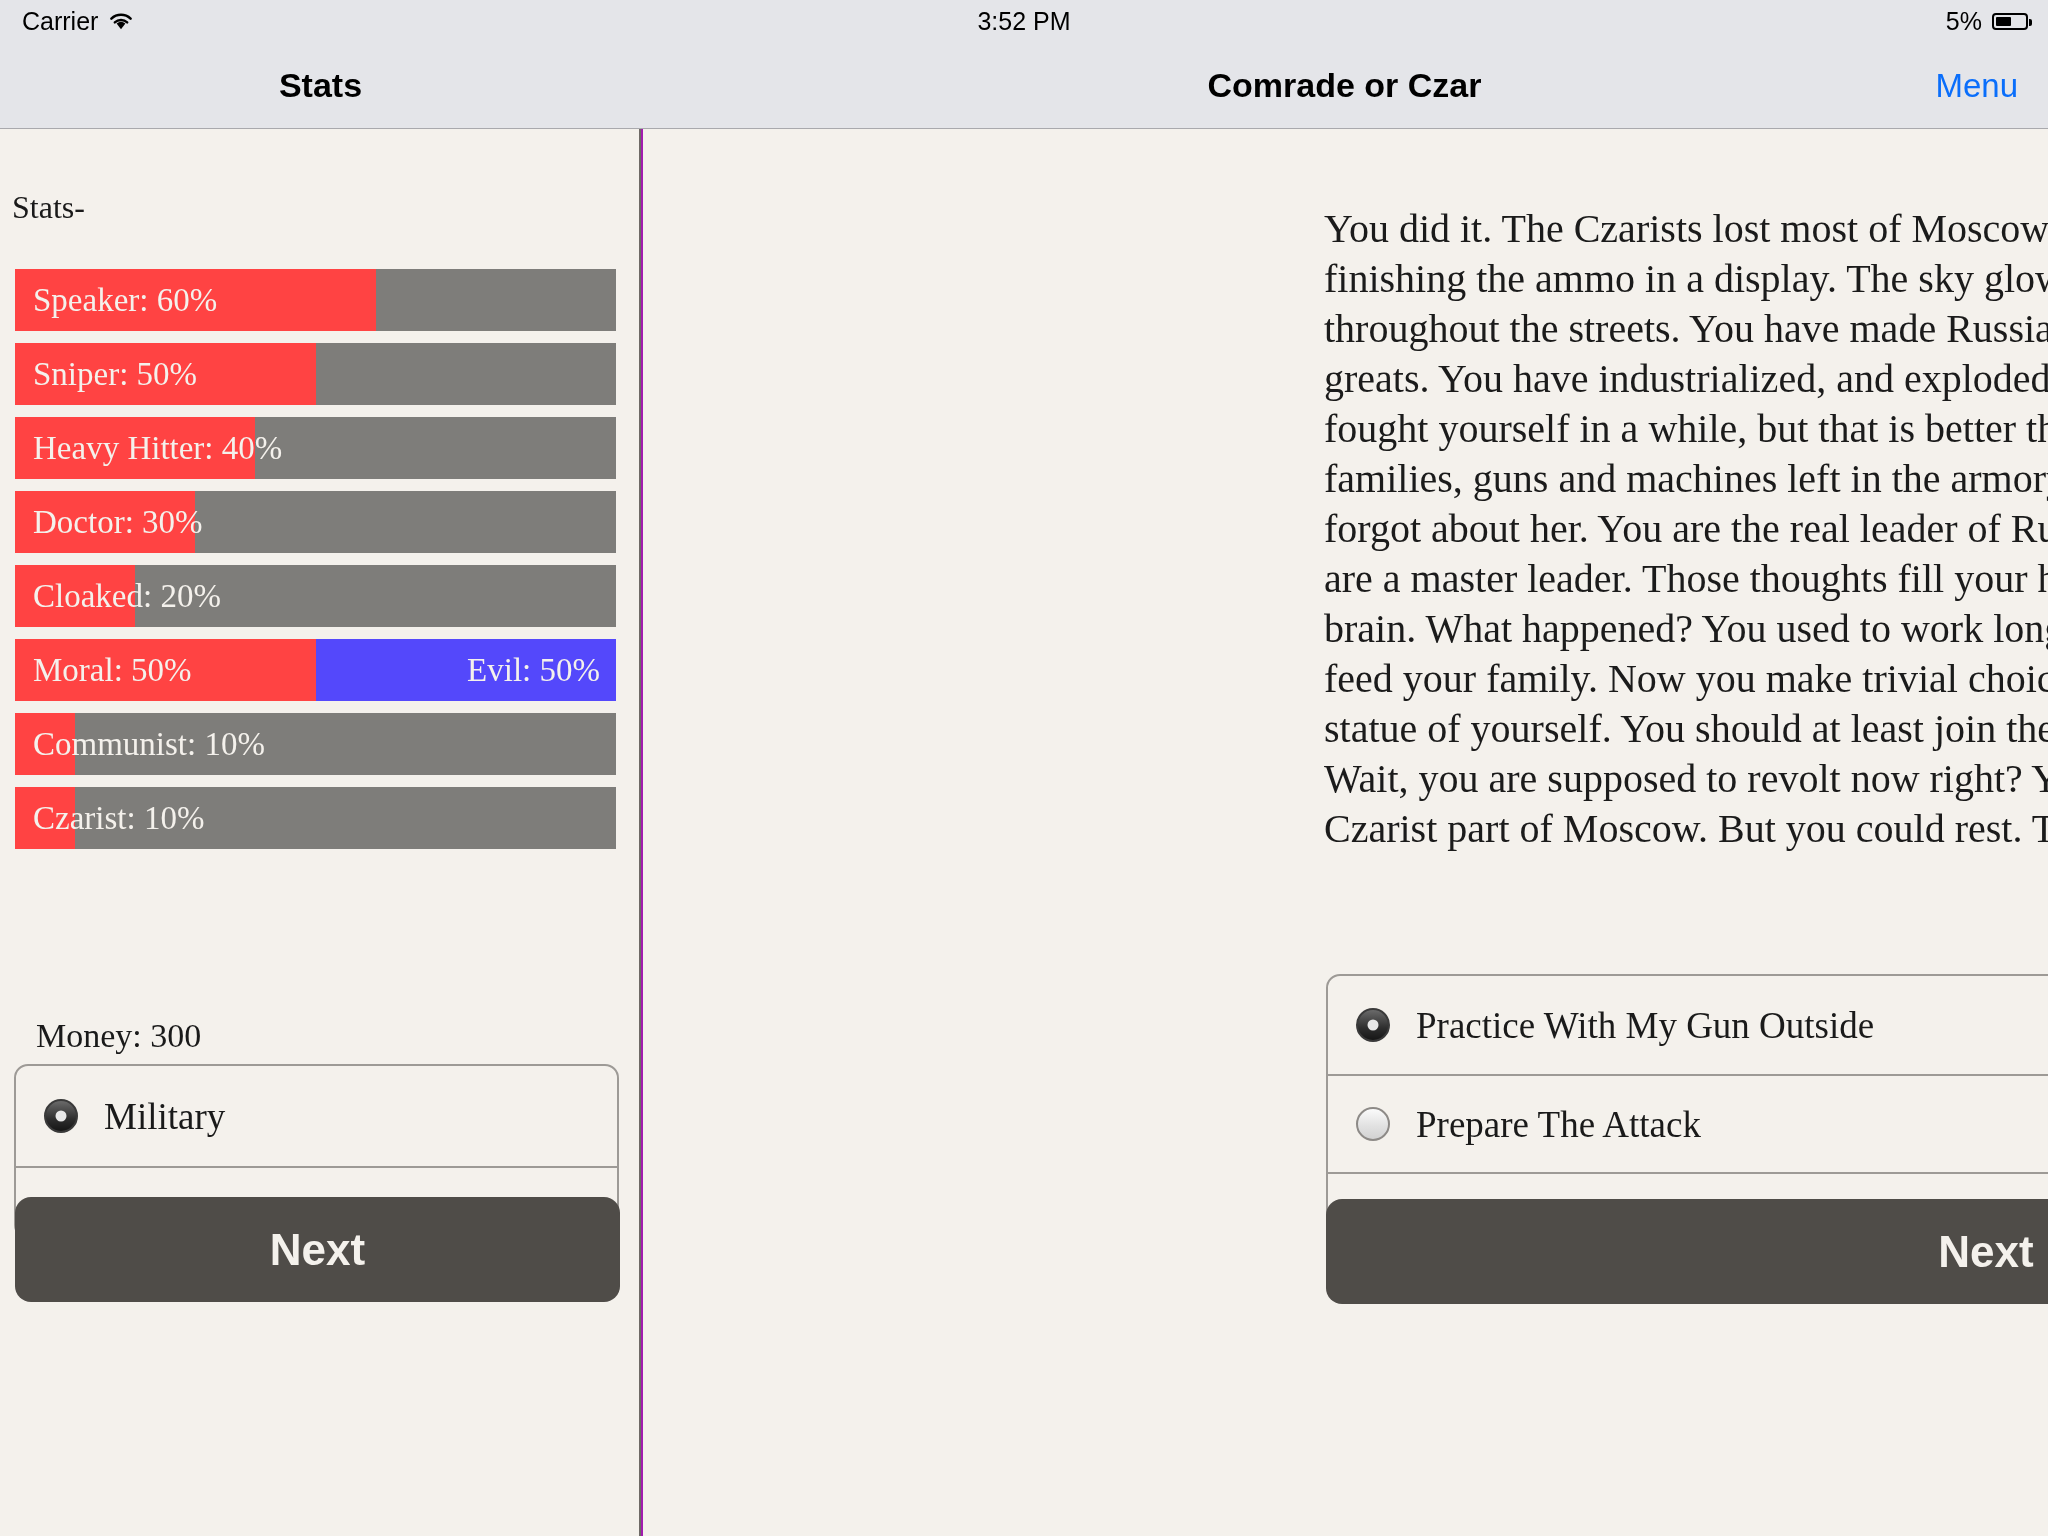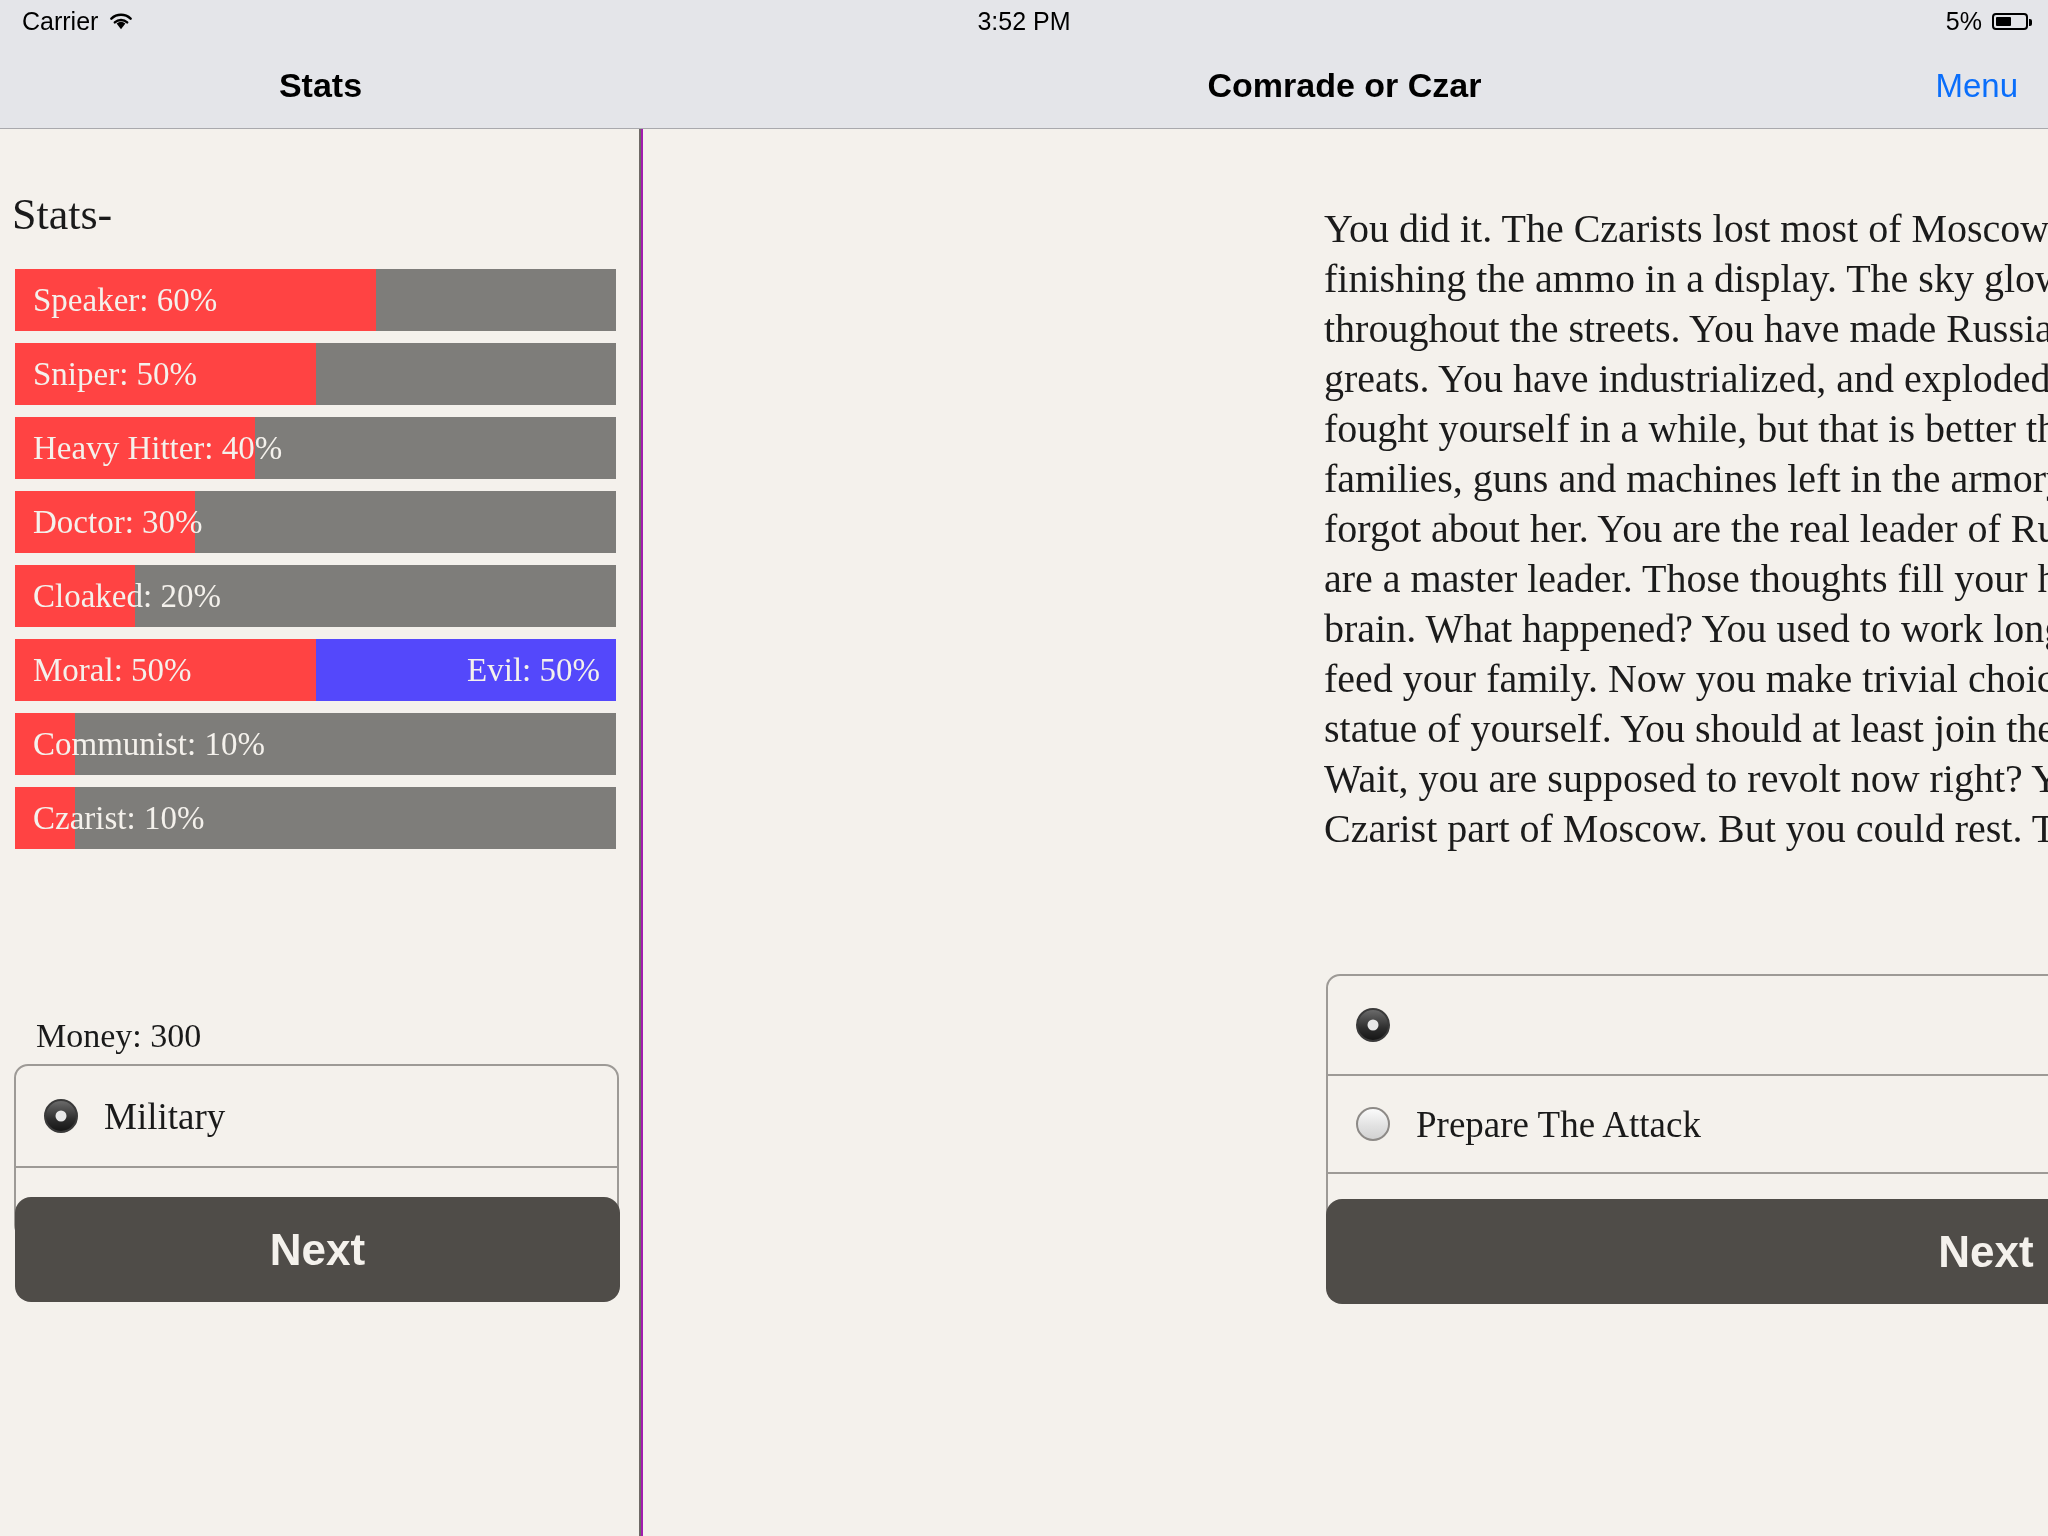--- a/index.html
+++ b/index.html
@@ -125,21 +125,21 @@
     position: absolute;
     left: 643px; top: 129px;
     width: 1405px; height: 1407px;
     background: #f4f1ec;
   }
 
   
   .stats-heading {
     position: absolute;
     left: 12px; top: 60px;
-    font-size: 44px;
+    font-size: 32px;
     color: #1a1a1a;
   }
   .bars {
     position: absolute;
     left: 15px; top: 140px;
     width: 601px;
   }
   .bar {
     position: relative;
     width: 601px;
@@ -368,20 +368,21 @@
     <button class="next-btn" id="next-left">Next</button>
   </div>
 
   <div class="panel-right">
 
     <div class="story">You did it. The Czarists lost most of Moscow. You rest and see the soldiers finishing the ammo in a display. The sky glows with bombs and military is all throughout the streets. You have made Russia a power house. A force amoung the greats. You have industrialized, and exploded the military. Shame you have not fought yourself in a while, but that is better than death. The soldiers return to their families, guns and machines left in the armory. Except for Cetrina, you have forgot about her. You are the real leader of Russia, Lenin is just a figure head. You are a master leader. Those thoughts fill your head as a painful thought enters your brain. What happened? You used to work long, hard hours so you could hardly feed your family. Now you make trivial choices just so you can build another statue of yourself. You should at least join the festivities. Wow, it is late, 3 AM. Wait, you are supposed to revolt now right? You need to get the radio center in the Czarist part of Moscow. But you could rest. There are no spys. Right?</div>
 
     <div class="radio-group" id="choice-group">
         <div class="radio-row">
           <span class="radio on"></span>
+          <span class="radio-label">Practice With My Gun Outside</span>
         </div>
         <div class="radio-row">
           <span class="radio off"></span>
           <span class="radio-label">Prepare The Attack</span>
         </div>
         <div class="radio-row">
           <span class="radio off"></span>
           <span class="radio-label">Parade</span>
         </div>
       </div>

